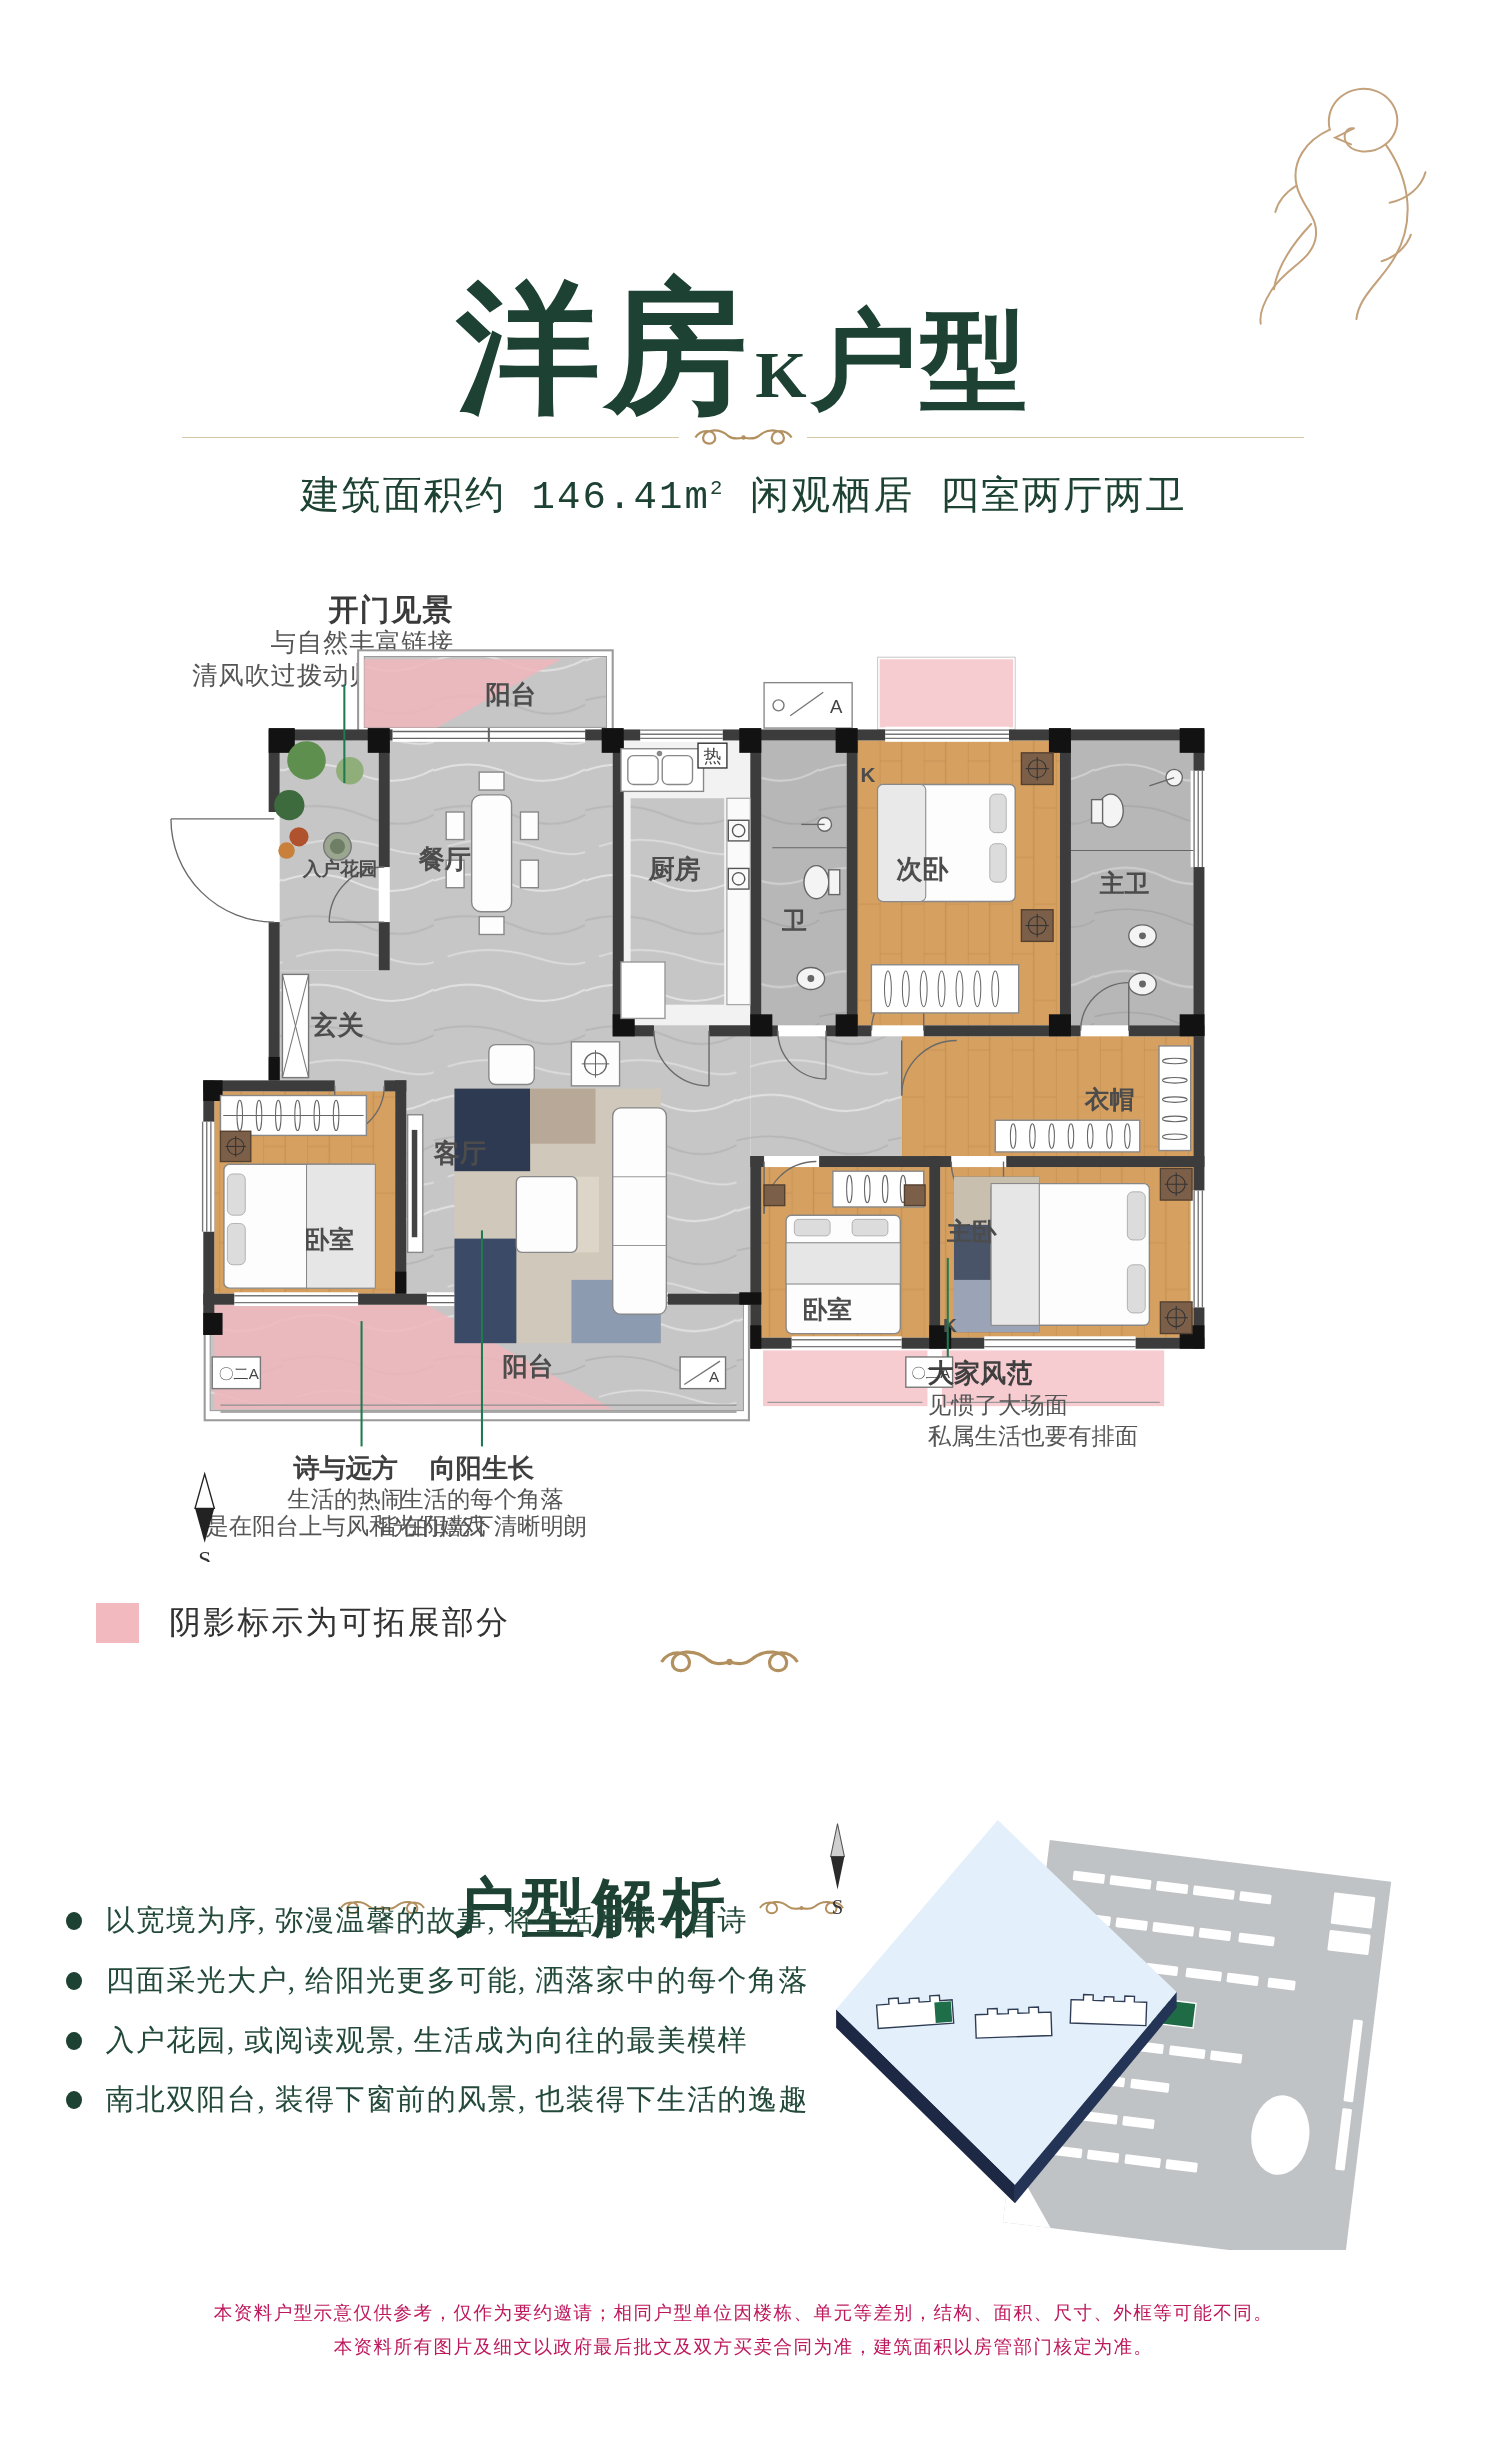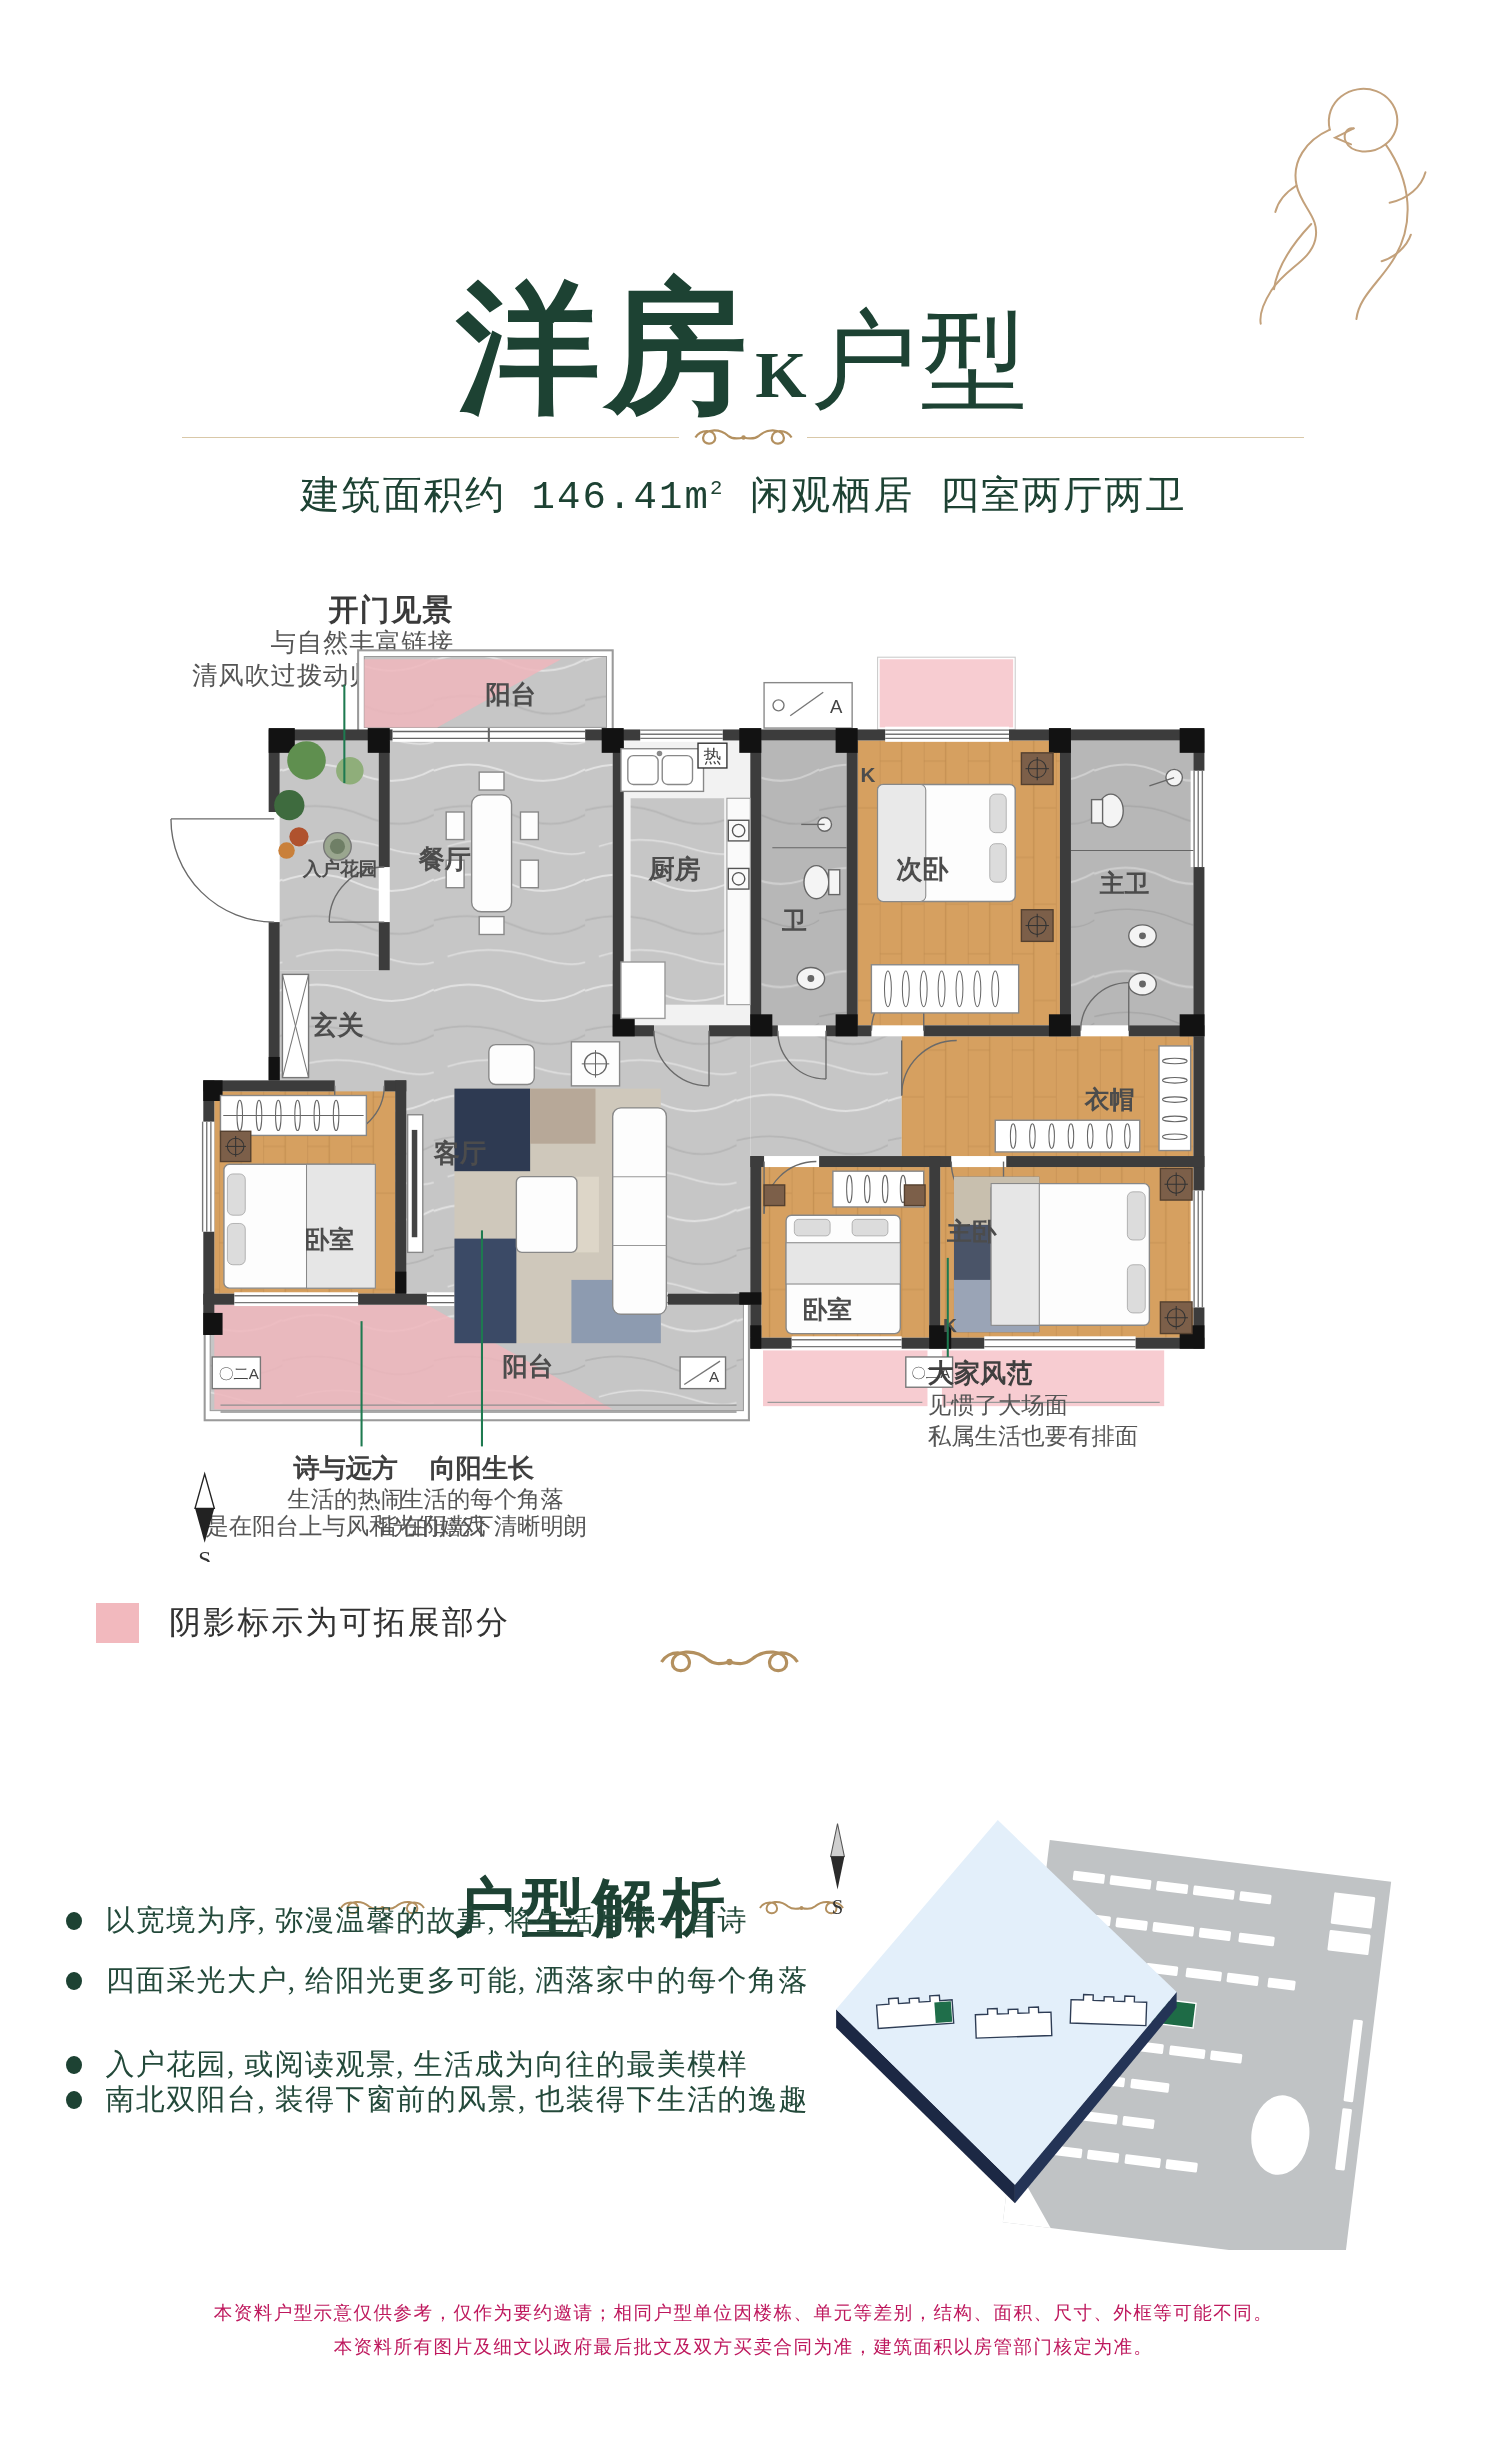--- a/index.html
+++ b/index.html
@@ -2,21 +2,21 @@
 <html style="font-size:11px"><head>
 <meta charset="utf-8">
 <style>
   html,body{margin:0;padding:0;background:#ffffff;}
   body{width:1487px;height:2462px;position:relative;font-family:"Liberation Sans",sans-serif;}
   .abs{position:absolute;}
   .green{color:#1d4233;}
   .title-row{display:flex;align-items:baseline;justify-content:center;width:100%;}
   .title-main{font-family:"Liberation Serif",serif;font-size:143px;font-weight:700;letter-spacing:4.1px;}
   .title-grade{font-family:"Liberation Serif",serif;font-size:66px;font-weight:700;margin:0 4.1px;}
-  .title-suffix{font-family:"Liberation Serif",serif;font-size:107px;font-weight:400;letter-spacing:2.8px;}
+  .title-suffix{font-family:"Liberation Serif",serif;font-size:107px;font-weight:700;letter-spacing:2.8px;}
   .subtitle{font-family:Liberation Mono, monospace;font-size:39px;letter-spacing:2.1px;text-align:center;width:100%;}
   .subtitle sup{font-size:20.6px;}
   .divider{display:flex;align-items:center;gap:12.4px;}
   .divider .rule{flex:1;height:0;border-top:1.4px solid #d9c8a8;}
   .anno-title{font-size:30px;font-weight:700;color:#3a3a3a;letter-spacing:1.4px;}
   .anno-line{font-size:25.5px;color:#555;letter-spacing:0.7px;}
   .legend-row{display:flex;align-items:center;gap:30px;}
   .legend-swatch{width:43px;height:40px;background:#f2b9be;}
   .legend-text{font-size:32px;color:#333;letter-spacing:2.1px;}
   .analysis-header{display:flex;align-items:center;justify-content:center;gap:25px;margin-top:12px;}
@@ -553,21 +553,21 @@
 </div>
 
 <div class="bullet-row" style="top:1901px;">
   <div class="bullet-dot"></div>
   <div class="bullet-text">以宽境为序, 弥漫温馨的故事, 将生活写成一首诗</div>
 </div>
 <div class="bullet-row" style="top:1961px;">
   <div class="bullet-dot"></div>
   <div class="bullet-text">四面采光大户, 给阳光更多可能, 洒落家中的每个角落</div>
 </div>
-<div class="bullet-row" style="top:2021px;margin-top:24px;">
+<div class="bullet-row" style="top:2021px;">
   <div class="bullet-dot"></div>
   <div class="bullet-text">入户花园, 或阅读观景, 生活成为向往的最美模样</div>
 </div>
 <div class="bullet-row" style="top:2080px;">
   <div class="bullet-dot"></div>
   <div class="bullet-text">南北双阳台, 装得下窗前的风景, 也装得下生活的逸趣</div>
 </div>
 
 <svg class="abs" viewBox="0 0 900 660" style="left:788px;top:1796px;width:619px;height:454px">
   <g>

